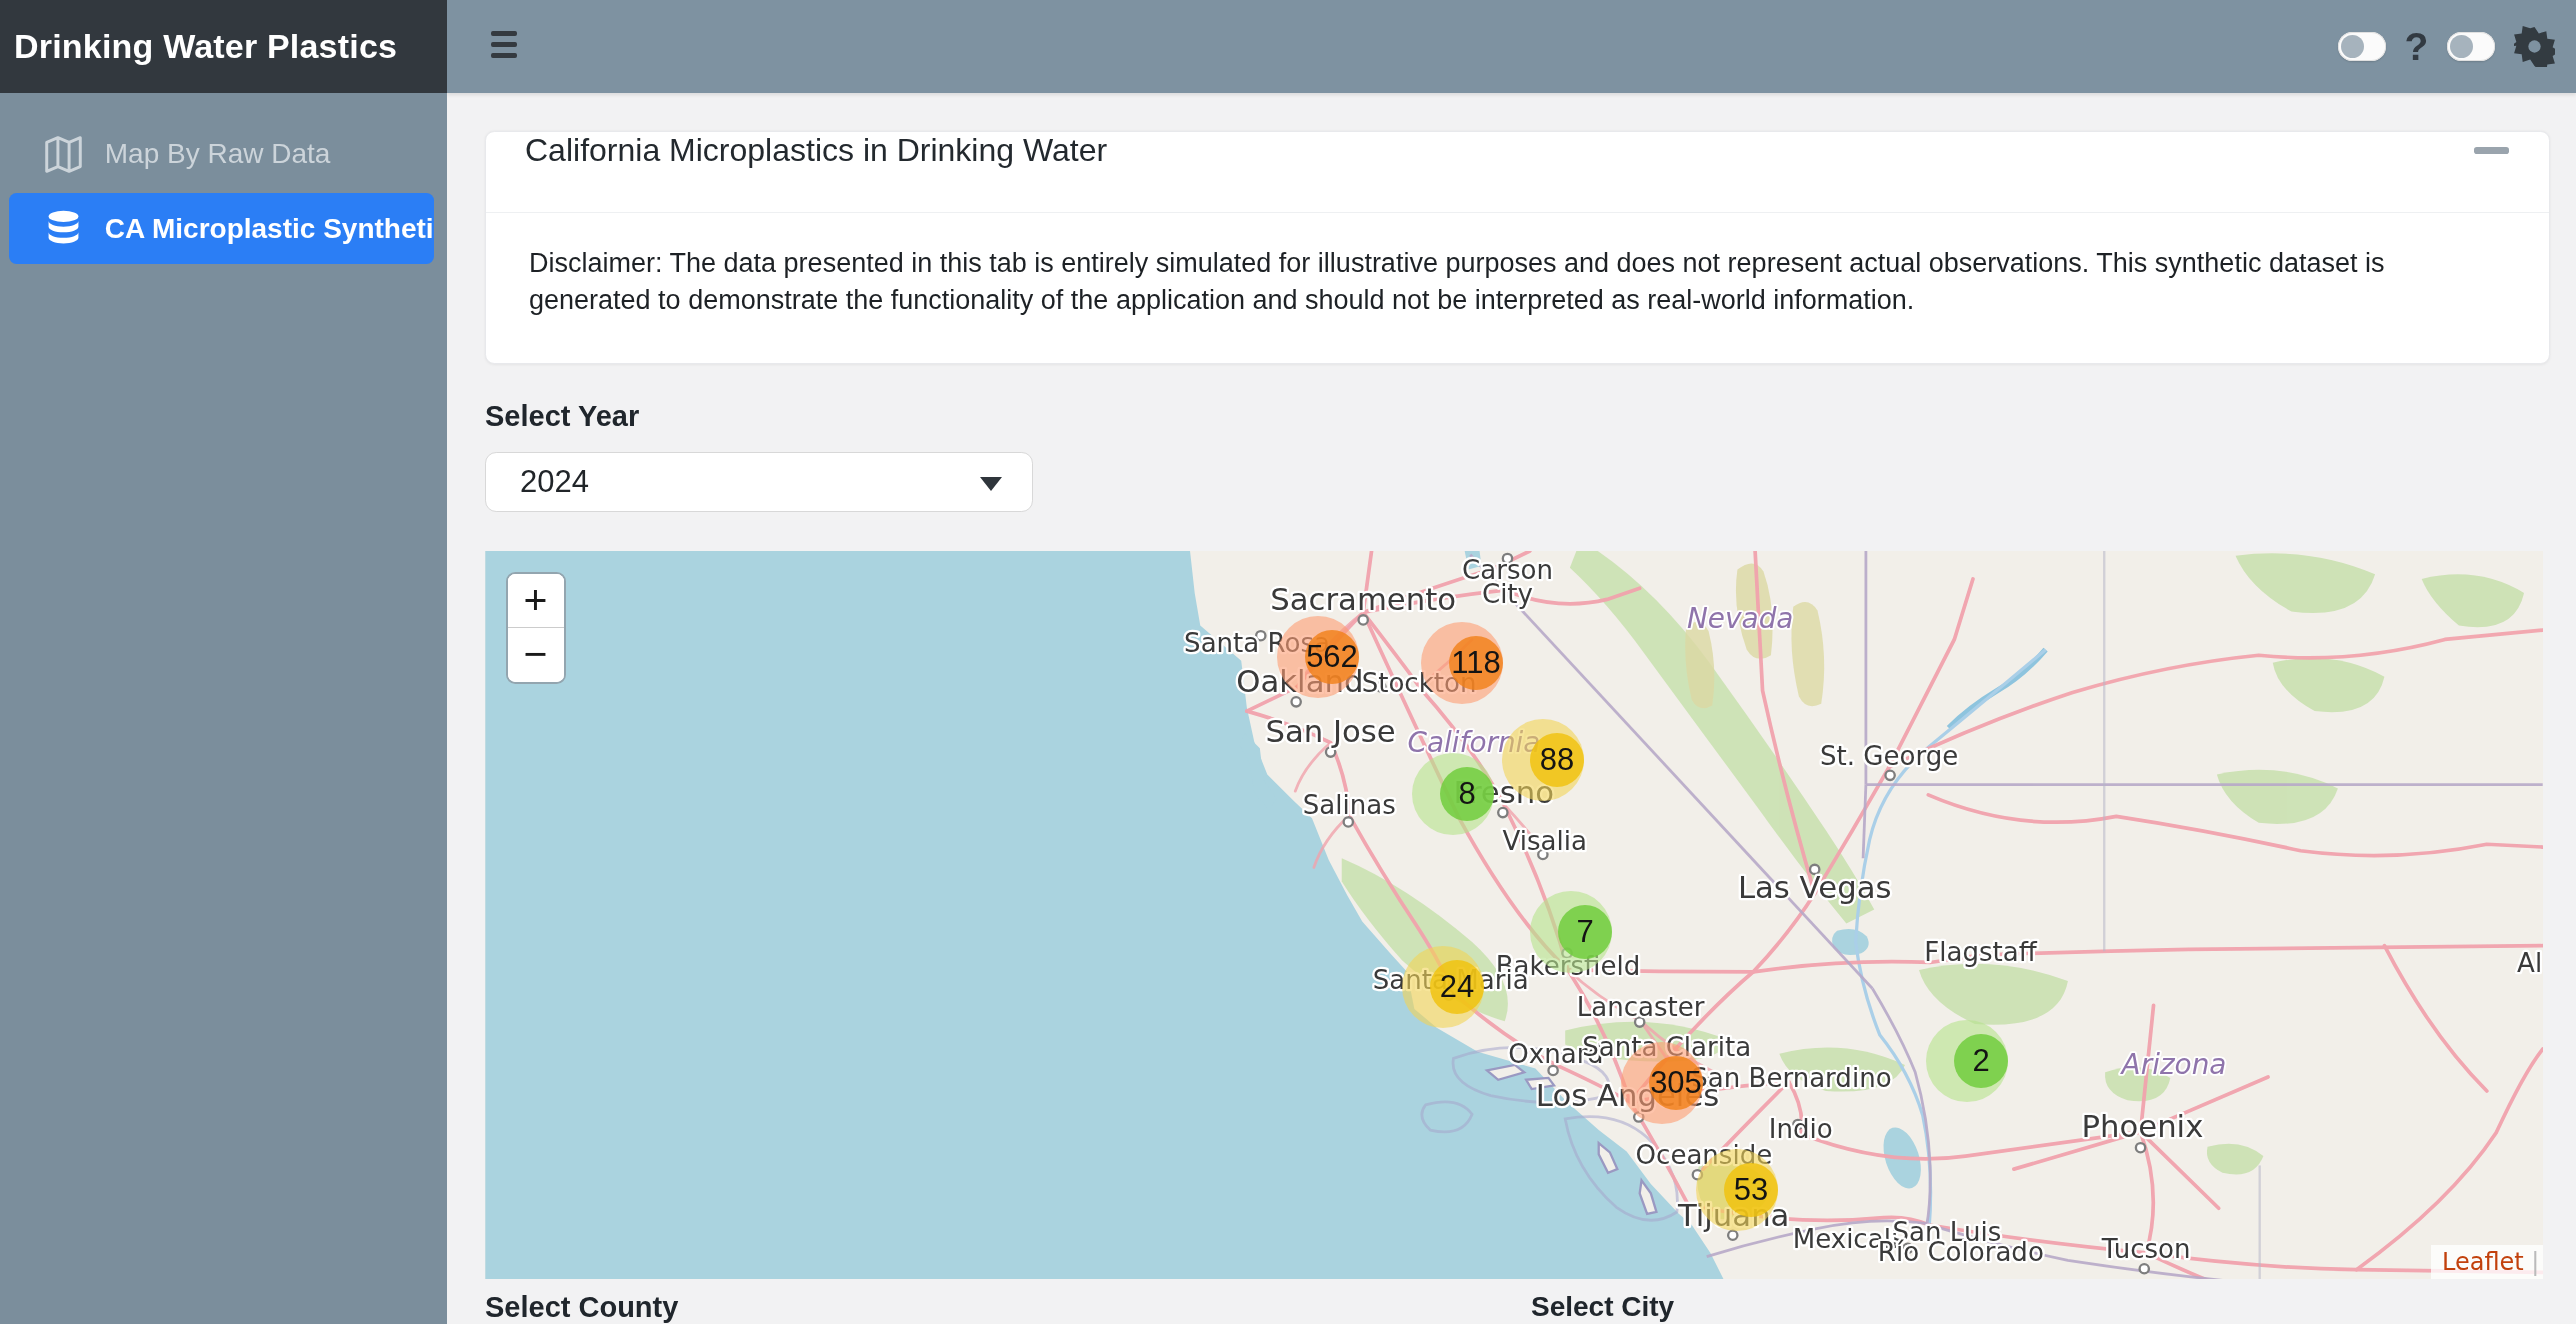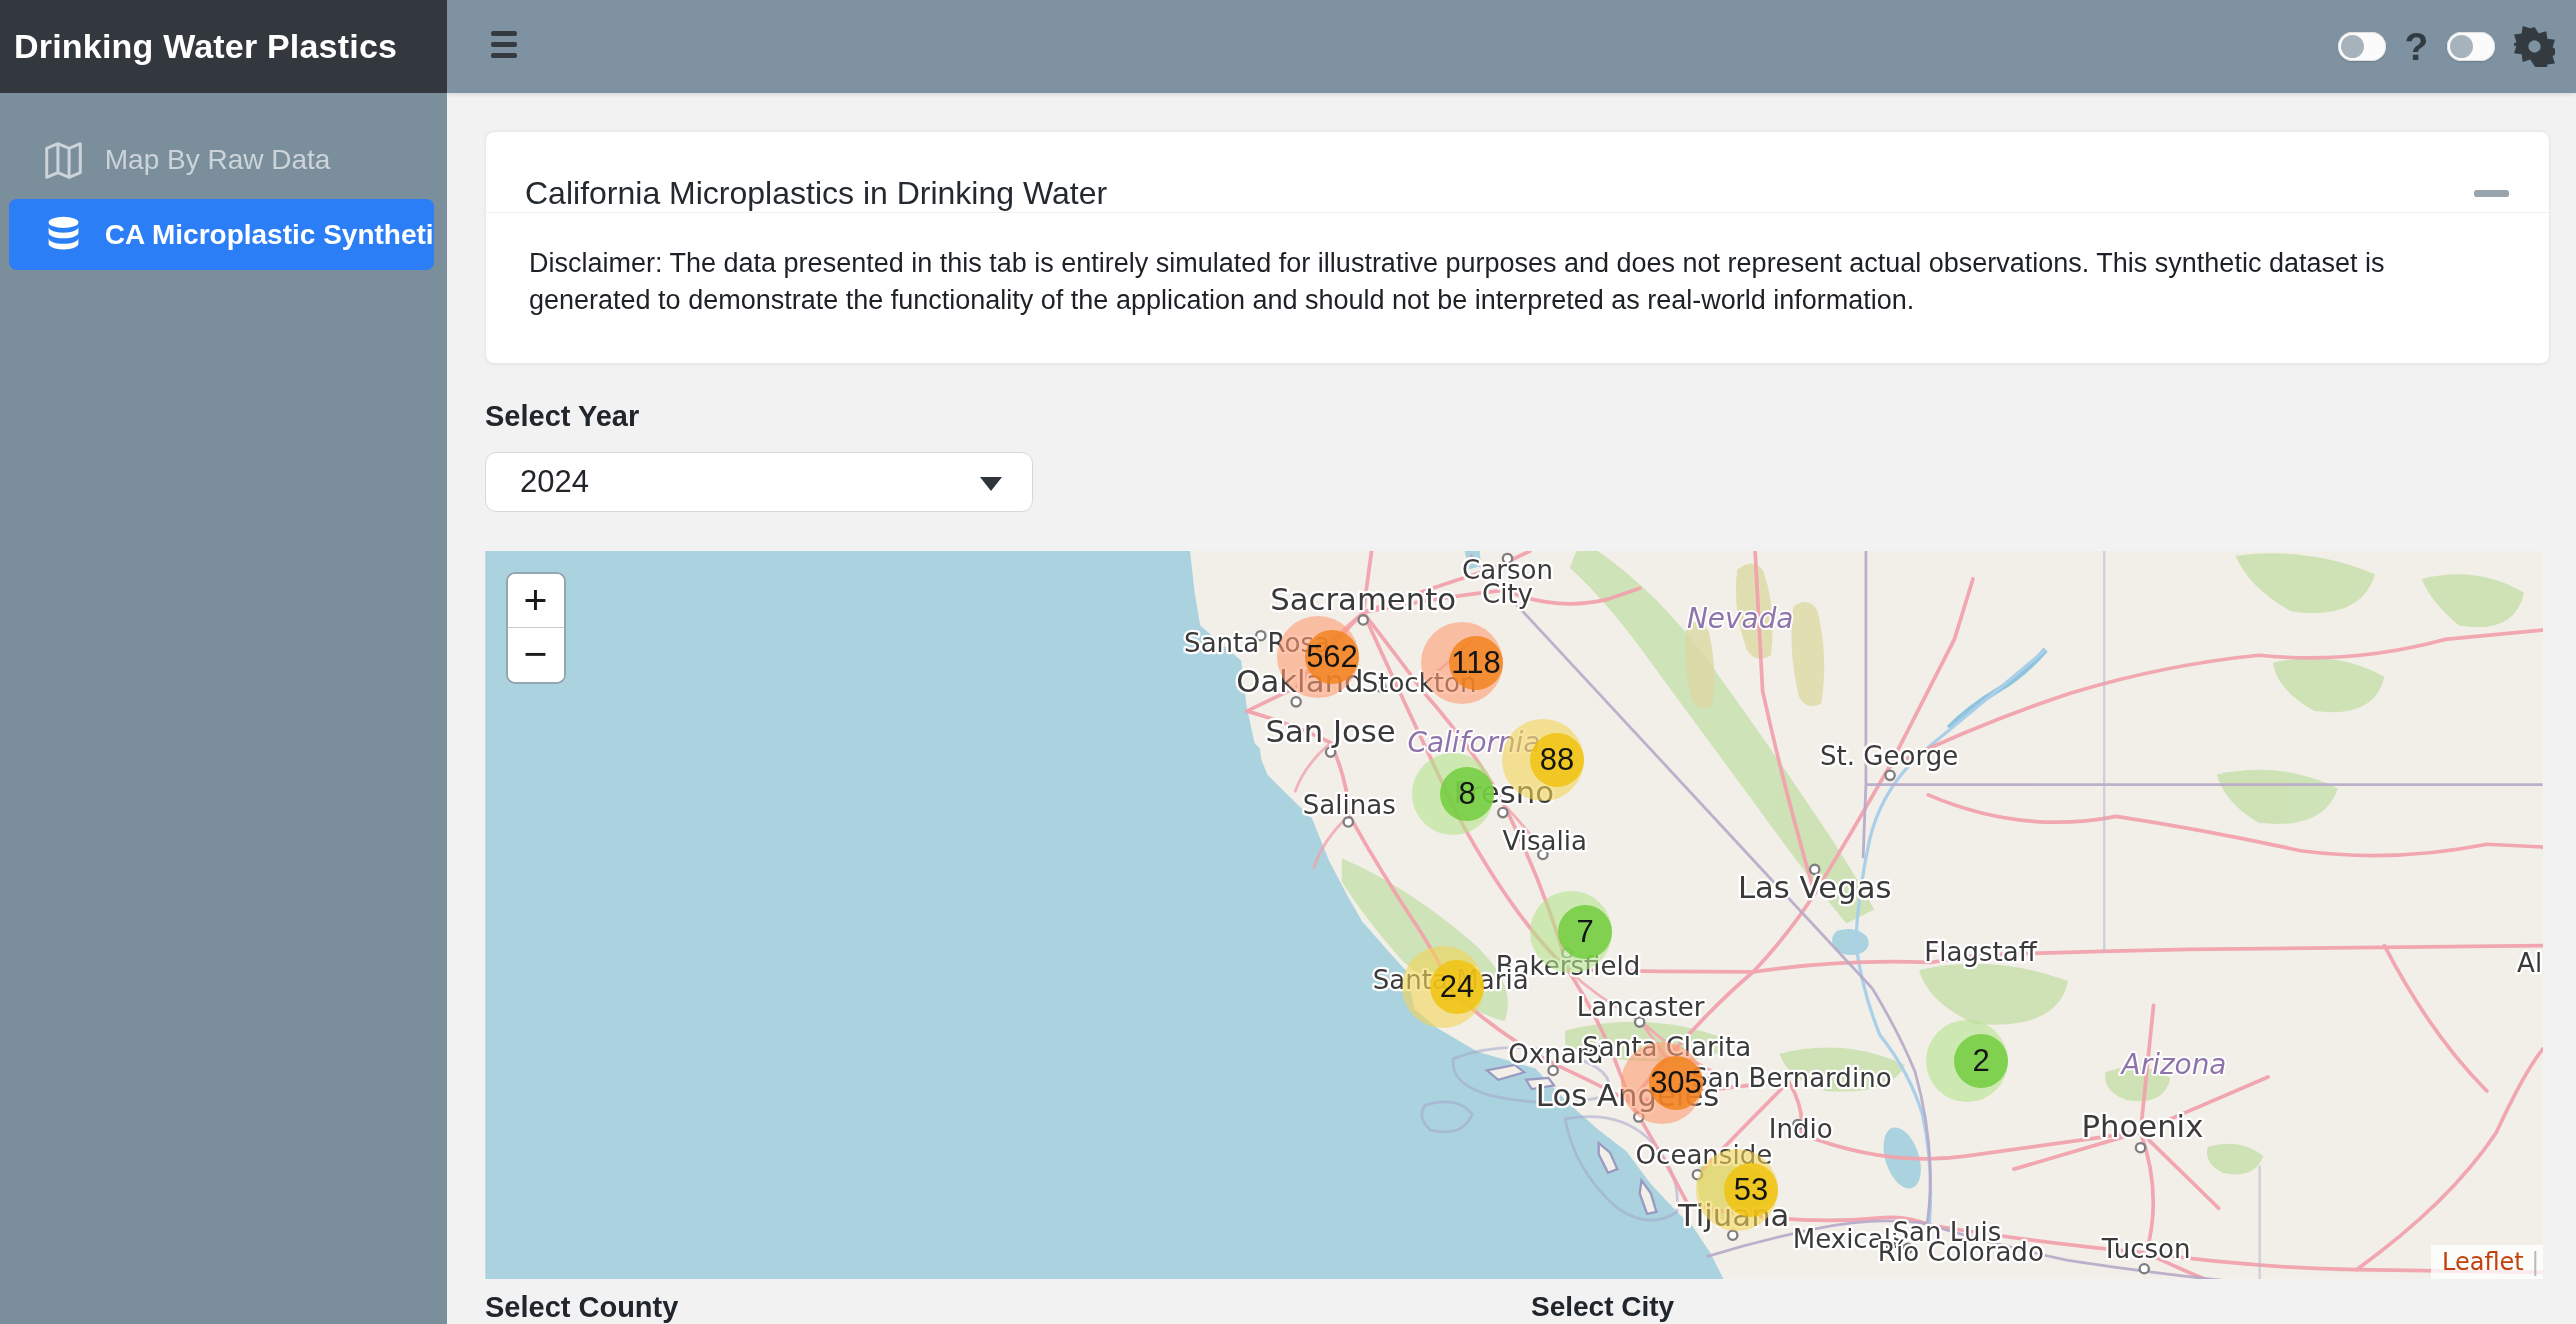--- a/index.html
+++ b/index.html
@@ -11,21 +11,21 @@
 
   
   .brand {
     position:absolute; left:0; top:0; width:447px; height:93px;
     background:#32383e; color:#ffffff; display:flex; align-items:center;
     padding-left:14px; font-size:34px; font-weight:600; letter-spacing:0.2px;
     z-index:30; white-space:nowrap; overflow:hidden;
   }
   .sidebar {
     position:absolute; left:0; top:93px; width:447px; bottom:0;
-    background:#7b8e9c; z-index:25; padding-top:28px;
+    background:#7b8e9c; z-index:25; padding-top:22px;
   }
   .side-item {
     height:71px; margin:3.7px 13px 3.7px 9.3px; border-radius:7.5px;
     display:flex; align-items:center; padding-left:34px;
     color:#ccd4da; font-size:28px; cursor:pointer;
     white-space:nowrap; overflow:hidden;
   }
   .side-item .s-icon { width:41px; height:41px; margin-right:20.5px; flex:0 0 41px; }
   .side-item.active { background:#2b7ef5; color:#ffffff; font-weight:700; }
 
@@ -48,21 +48,21 @@
 
   
   .content { position:absolute; left:447px; top:93px; right:0; bottom:0; background:#f2f2f3; }
 
   .card {
     position:absolute; left:485px; top:131px; width:2065px; height:233px;
     background:#ffffff; border:0.9px solid #e8e9ec; border-radius:9.3px;
     box-shadow:0 0.9px 2.8px rgba(0,0,0,.06); z-index:5;
   }
   .card-header {
-    height:81px; display:flex; align-items:flex-end; justify-content:space-between;
+    height:81px; display:flex; align-items:flex-start; justify-content:space-between;
     padding:0 39px; border-bottom:1.9px solid #eef0f2;
   }
   .card-title { font-size:32px; color:#23292e; }
   .collapse-btn { width:37px; height:37px; display:flex; align-items:center; justify-content:center; cursor:pointer; }
   .collapse-btn .minus { width:35px; height:6.5px; border-radius:2.8px; background:#9aa4ad; }
   .card-body { padding:32px 43px; font-size:27px; line-height:37px; color:#1d2125; }
 
   .select-label { position:absolute; left:485px; top:400px; font-size:29px; font-weight:700; color:#20262c; }
   .year-select {
     position:absolute; left:485px; top:452px; width:548px; height:60px;

